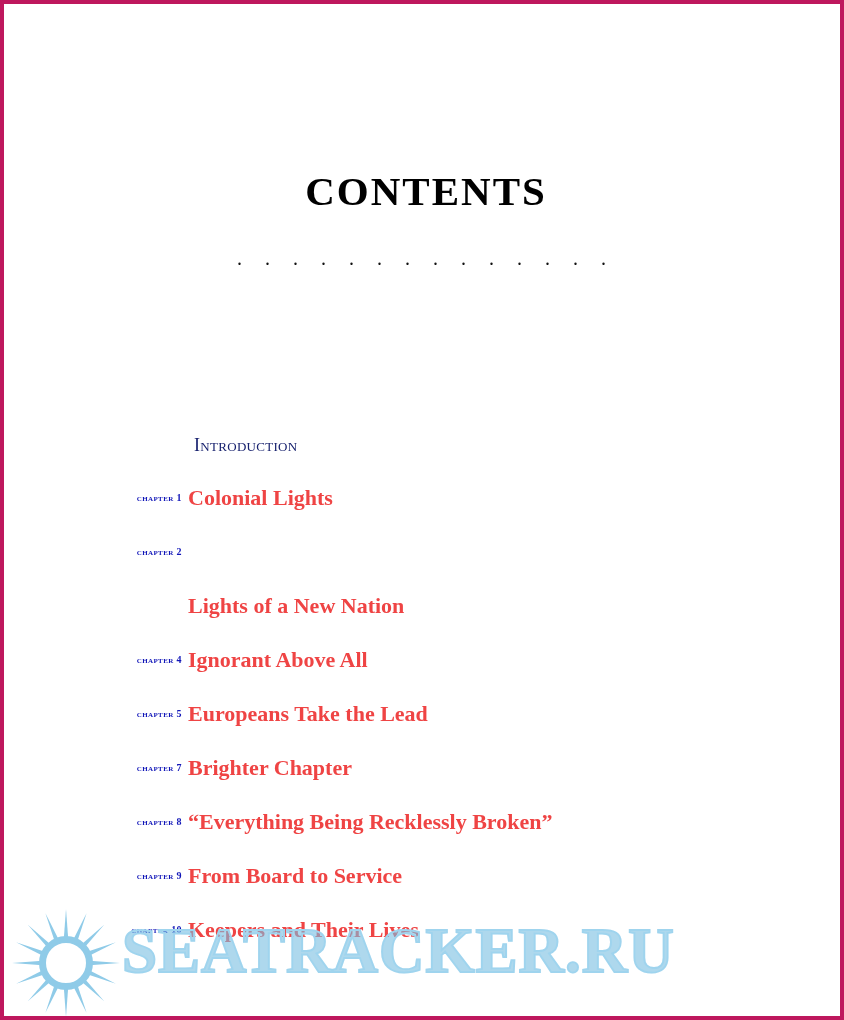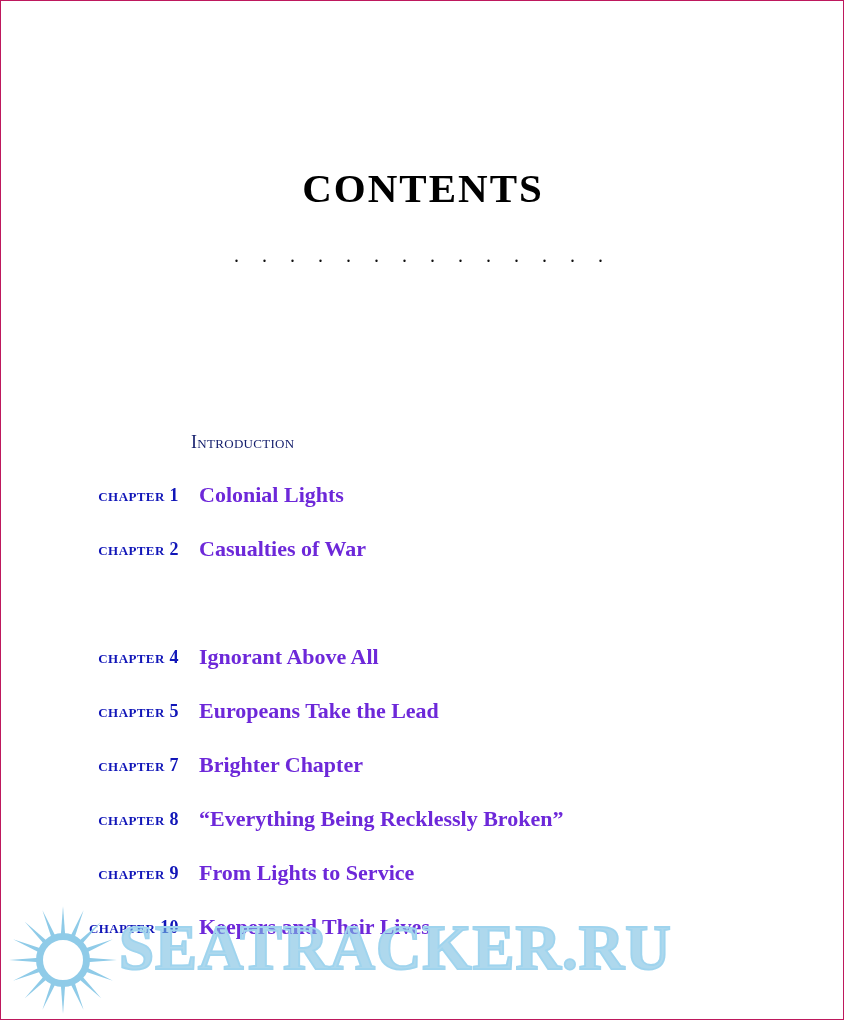--- a/index.html
+++ b/index.html
@@ -11,21 +11,21 @@
     height: 1020px;
     background: #ffffff;
     font-family: "Liberation Serif", serif;
     overflow: hidden;
   }
   .page {
     position: relative;
     width: 844px;
     height: 1020px;
     background: #ffffff;
-    border: 1px solid #be185d;
+    border: 4px solid #be185d;
     box-sizing: border-box;
     overflow: hidden;
   }
   .content-area {
     position: absolute;
     left: 0;
     top: 0;
     width: 844px;
     height: 1020px;
   }
@@ -63,35 +63,35 @@
     height: 54px;
     line-height: 54px;
     text-align: right;
   }
   .toc-label {
     position: absolute;
     left: 38px;
     top: 0;
     width: 140px;
     font-family: "Liberation Serif", serif;
-    font-size: 18px;
+    font-size: 10px;
     font-weight: bold;
     letter-spacing: 0.4px;
     color: #1116b8;
     text-transform: lowercase;
     font-variant: small-caps;
   }
   .toc-entry {
     position: absolute;
-    left: 198px;
+    left: 184px;
     top: 0;
     font-family: "Liberation Serif", serif;
     font-size: 22px;
     font-weight: bold;
-    color: #6d28d9;
+    color: #ef4444;
     white-space: nowrap;
   }
   .toc-row.intro {
     height: 52px;
     line-height: 52px;
   }
   .toc-row.intro .toc-entry {
     left: 190px;
     font-size: 18px;
     font-weight: normal;
@@ -169,24 +169,24 @@
         <span class="toc-entry">Introduction</span>
       </div>
 
       <div class="toc-row">
         <span class="toc-label">Chapter 1</span>
         <span class="toc-entry">Colonial Lights</span>
       </div>
 
       <div class="toc-row">
         <span class="toc-label">Chapter 2</span>
-        <span class="toc-entry">Casualties of War</span>
-      </div>
-
-      <div class="toc-row">
+      </div>
+
+      <div class="toc-row">
+        <span class="toc-entry">Lights of a New Nation</span>
       </div>
 
       <div class="toc-row">
         <span class="toc-label">Chapter 4</span>
         <span class="toc-entry">Ignorant Above All</span>
       </div>
 
       <div class="toc-row">
         <span class="toc-label">Chapter 5</span>
         <span class="toc-entry">Europeans Take the Lead</span>
@@ -198,21 +198,21 @@
         <span class="toc-entry">Brighter Chapter</span>
       </div>
 
       <div class="toc-row">
         <span class="toc-label">Chapter 8</span>
         <span class="toc-entry">“Everything Being Recklessly Broken”</span>
       </div>
 
       <div class="toc-row">
         <span class="toc-label">Chapter 9</span>
-        <span class="toc-entry">From Lights to Service</span>
+        <span class="toc-entry">From Board to Service</span>
       </div>
 
       <div class="toc-row">
         <span class="toc-label">Chapter 10</span>
         <span class="toc-entry">Keepers and Their Lives</span>
       </div>
 
     </div>
 
     <div class="watermark">

